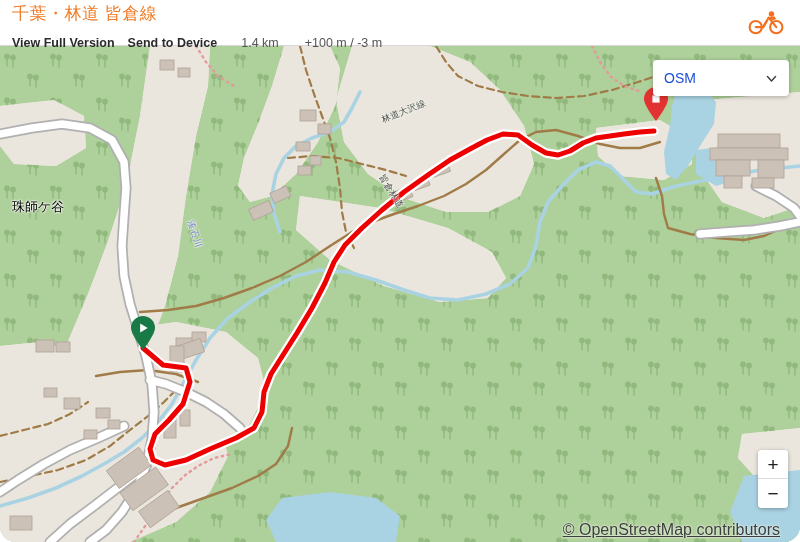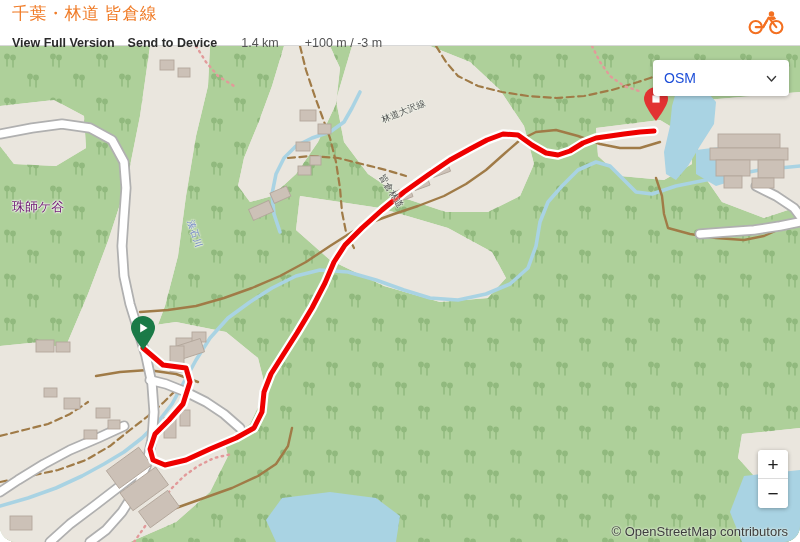--- a/index.html
+++ b/index.html
@@ -70,21 +70,21 @@
     position: absolute; left: 0; top: 46px;
     width: 800px; height: 496px;
     background: #aed09a;
     overflow: hidden;
   }
   #map-svg { position: absolute; left: 0; top: 0; }
 
   
   .map-label {
     position: absolute;
-    font-size: 13px; color: #701a75;
+    font-size: 13px; color: #000000;
     white-space: nowrap;
     text-shadow: 1px 0 1.4px #eef3e9, -1px 0 1.4px #eef3e9,
                  0 1px 1.4px #eef3e9, 0 -1px 1.4px #eef3e9;
     pointer-events: none;
   }
   .map-label.small { font-size: 9px; color: #4a4a4a; letter-spacing: .4px; }
   .map-label.water {
     font-size: 9px; color: #6f86c4; letter-spacing: .5px;
   }
 
@@ -114,24 +114,24 @@
   .zoom-btn {
     height: 29px; display: flex; align-items: center; justify-content: center;
     cursor: pointer; color: #202020;
     font-size: 19px; line-height: 1; font-weight: 500;
     background: #ffffff;
   }
   #zoom-in { border-bottom: 1px solid #dcdcdc; }
 
   
   #attribution {
-    position: absolute; right: 12px; bottom: 3px;
-    font-size: 13px; color: #3d3d3d;
+    position: absolute; right: 20px; bottom: 3px;
+    font-size: 16px; color: #3d3d3d;
     text-shadow: 0 0 2px rgba(238,244,232,.95), 0 0 3px rgba(238,244,232,.9);
-    z-index: 20; pointer-events: none;
+    z-index: 20; pointer-events: none; text-decoration: underline;
   }
 
   
   .marker { position: absolute; z-index: 25; }
 </style>
 </head>
 <body>
 
 <div id="app">
 

